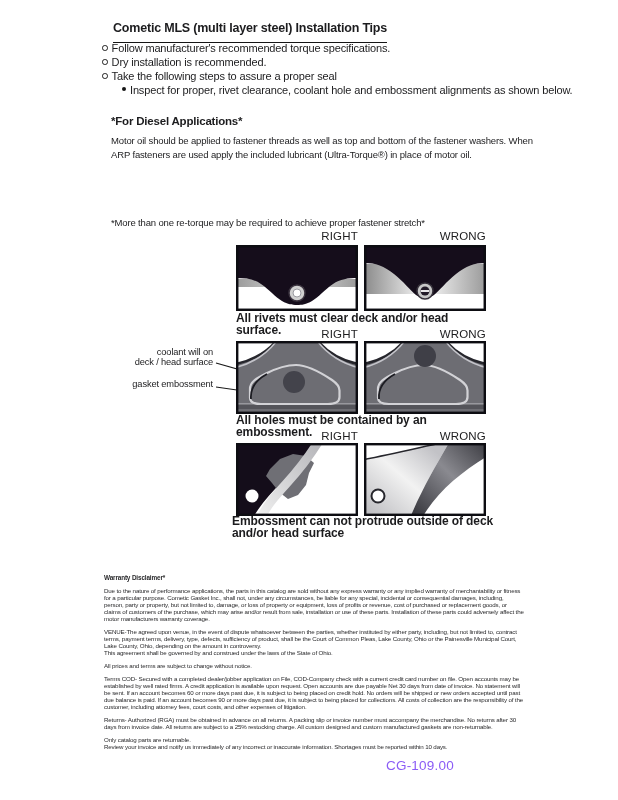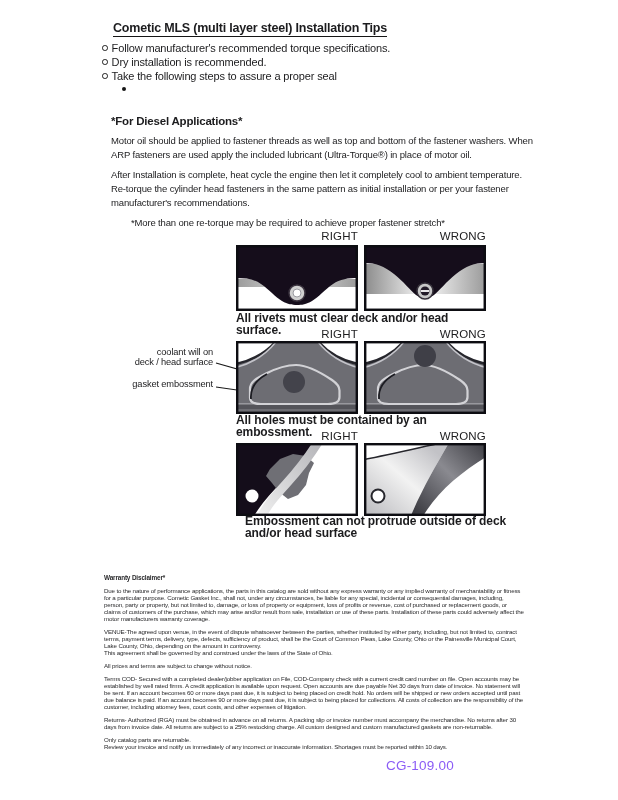--- a/index.html
+++ b/index.html
@@ -1,20 +1,20 @@
 <!DOCTYPE html>
 <html><head>
 <meta charset="utf-8">
 <style>
   html,body{margin:0;padding:0;background:#e9e9e9;}
   .page{position:relative;width:618px;height:800px;background:#ffffff;overflow:hidden;
         font-family:"Liberation Sans","DejaVu Sans",sans-serif;color:#1c1c1e;}
   .abs{position:absolute;}
   .title{left:113px;top:21px;font-size:12.5px;font-weight:bold;letter-spacing:-0.2px;
-         border-bottom:1.6px solid #151515;padding-bottom:1px;}
+         border-bottom:1.6px solid #151515;padding-bottom:7px;}
   .bullets{left:102px;top:42px;font-size:11px;letter-spacing:-0.15px;}
   .b-row{display:flex;align-items:flex-start;height:14px;}
   .b-row.sub{margin-left:20px;}
   .marker-o{width:3.6px;height:3.6px;border:1px solid #222;border-radius:50%;margin:3px 4px 0 0;flex:none;}
   .marker-f{width:4px;height:4px;background:#161616;border-radius:50%;margin:3px 4px 0 0;flex:none;}
   .h2{font-size:11.5px;font-weight:bold;letter-spacing:-0.2px;}
   .body-p{font-size:9.5px;line-height:14px;letter-spacing:-0.15px;width:424px;}
   .dg-label{font-size:11.5px;font-weight:400;letter-spacing:0.2px;width:122px;text-align:right;}
   .dg-caption{font-size:12px;font-weight:600;letter-spacing:-0.1px;line-height:11.5px;}
   .side-label{font-size:9.3px;letter-spacing:-0.15px;text-align:right;width:120px;}
@@ -39,27 +39,27 @@
     <div class="b-row">
       <span class="marker-o"></span>
       <span>Dry installation is recommended.</span>
     </div>
     <div class="b-row">
       <span class="marker-o"></span>
       <span>Take the following steps to assure a proper seal</span>
     </div>
     <div class="b-row sub">
       <span class="marker-f"></span>
+      <span>Inspect for proper, rivet clearance, coolant hole and embossment alignments as shown below.</span>
     </div>
   </div>
 
   <div class="abs h2" style="left:111px;top:115px;">*For Diesel Applications*</div>
   <div class="abs body-p" style="left:111px;top:134px;">Motor oil should be applied to fastener threads as well as top and bottom of the fastener washers. When ARP fasteners are used apply the included lubricant (Ultra-Torque®) in place of motor oil.</div>
-  <div class="abs body-p" style="left:111px;top:168px;">After Installation is complete, heat cycle the engine then let it completely cool to ambient temperature. Re-torque the cylinder head fasteners in the same pattern as initial installation or per your fastener manufacturer's recommendations.</div>
-  <div class="abs body-p" style="left:111px;top:216px;margin-left:20px;">*More than one re-torque may be required to achieve proper fastener stretch*</div>
+  <div class="abs body-p" style="left:111px;top:216px;">*More than one re-torque may be required to achieve proper fastener stretch*</div>
 
   <div class="abs dg-label" style="left:236px;top:230px;">RIGHT</div>
   <div class="abs dg-label" style="left:364px;top:230px;">WRONG</div>
 
   <div class="abs" style="left:236px;top:245px;">
     <svg width="122" height="66" viewBox="0 0 122 66">
       <defs>
         <linearGradient id="g1r" x1="0" y1="0" x2="1" y2="0">
           <stop offset="0" stop-color="#9a9a9a"></stop>
             <stop offset="0.5" stop-color="#dcdcdc"></stop>
@@ -185,21 +185,21 @@
       </defs>
       <rect x="0" y="0" width="122" height="73" fill="#ffffff"></rect>
       <path d="M-2,17 C28,11 58,4 86,-2 C72,22 56,50 46,75 L-2,75 Z" fill="url(#g3wl)"></path>
       <path d="M-2,17 C28,11 58,4 86,-2" fill="none" stroke="#26262c" stroke-width="1.5"></path>
       <path d="M86,-2 L122,-2 L122,14 C96,30 72,50 58,75 L46,75 C56,50 72,22 86,-2 Z" fill="url(#g3wd)"></path>
       <circle cx="14" cy="53" r="6.5" fill="#ffffff" stroke="#26262c" stroke-width="2"></circle>
       <rect x="1.2" y="1.2" width="119.6" height="70.6" fill="none" stroke="#0d0d12" stroke-width="2.4"></rect>
     </svg>
   </div>
 
-  <div class="abs dg-caption" style="left:245px;top:516px;width:270px;">
+  <div class="abs dg-caption" style="left:232px;top:516px;width:270px;">
     <div>Embossment can not protrude outside of deck</div>
     <div>and/or head surface</div>
   </div>
 
   <div class="abs disc">
     <p class="dh">Warranty Disclaimer*</p>
     <p>Due to the nature of performance applications, the parts in this catalog are sold without any express warranty or any implied warranty of merchantability or fitness for a particular purpose.  Cometic Gasket Inc., shall not, under any circumstances, be liable for any special, incidental or consequential damages, including, person, party or property, but not limited to, damage, or loss of property or equipment, loss of profits or revenue, cost of purchased or replacement goods, or claims of customers of the purchase, which may arise and/or result from sale, installation or use of these parts.  Installation of these parts could adversely affect the motor manufacturers warranty coverage.</p>
     <p style="margin-bottom:0;">VENUE-The agreed upon venue, in the event of dispute whatsoever between the parties, whether instituted by either party, including, but not limited to, contract terms, payment terms, delivery, type, defects, sufficiency of product, shall be the Court of Common Pleas, Lake County, Ohio or the Painesville Municipal Court, Lake County, Ohio, depending on the amount in controversy.</p>
     <p>This agreement shall be governed by and construed under the laws of the State of Ohio.</p>
     <p>All prices and terms are subject to change without notice.</p>

